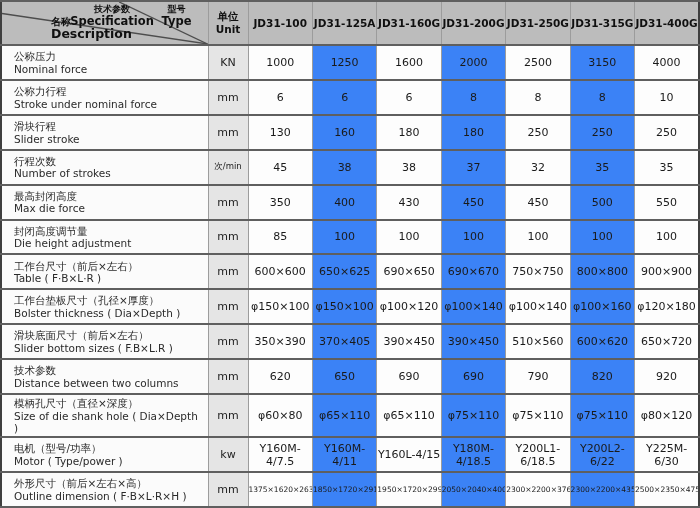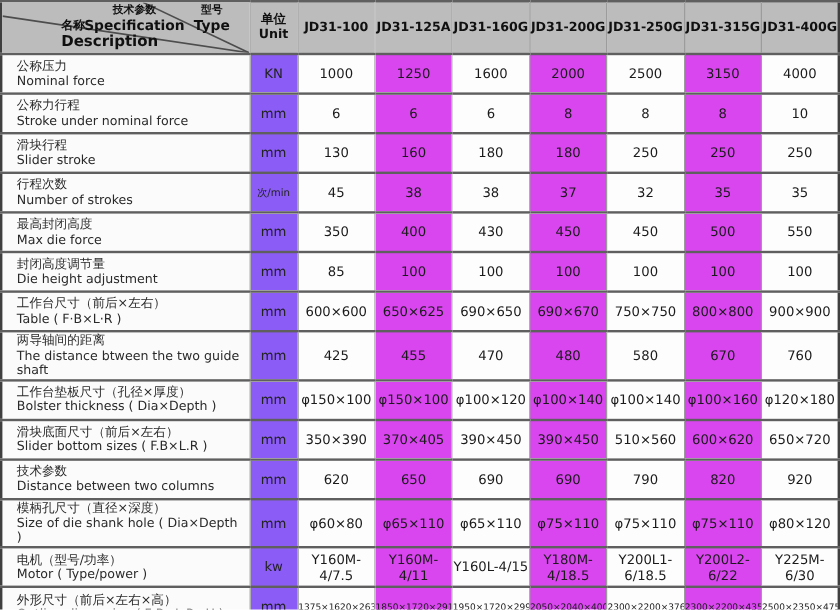--- a/index.html
+++ b/index.html
@@ -23,24 +23,24 @@
   .type-lbl .cn-s{font-size:9px;text-align:center;}
   .type-lbl .en-s{font-size:11.5px;}
   .name-lbl{bottom:3px;left:9px;text-align:left;margin-left:40px;}
   .name-lbl .cn-s{font-size:10px;}
   .name-lbl .en-s{font-size:12.5px;}
   
   .label-cell{background:#fbfbfb;text-align:left;padding:1px 3px 1px 12px;}
   .label-cell .cn{font-size:10.5px;color:#2a2a2a;line-height:1.2;}
   .label-cell .en{font-size:10.5px;color:#2a2a2a;line-height:1.15;}
   .label-cell .en.small{font-size:8px;}
-  .unit-cell{background:#8b5cf6;text-align:center;font-size:11px;color:#222;}
+  .unit-cell{background:#e5e5e5;text-align:center;font-size:11px;color:#222;}
   .unit-cell.small{font-size:8.5px;}
   .value-cell{background:#fdfdfd;text-align:center;font-size:11px;color:#1a1a1a;}
-  .value-cell.shade{background:#d946ef;}
+  .value-cell.shade{background:#3b82f6;}
   .value-cell.vsmall{font-size:7.5px;}
 </style>
 </head>
 <body>
 
 <div class="wrap">
   <table>
     <colgroup>
       <col style="width:207px">
         <col style="width:40px">
@@ -181,34 +181,20 @@
           <td class="value-cell">600×600</td>
           <td class="value-cell shade">650×625</td>
           <td class="value-cell">690×650</td>
           <td class="value-cell shade">690×670</td>
           <td class="value-cell">750×750</td>
           <td class="value-cell shade">800×800</td>
           <td class="value-cell">900×900</td>
         </tr>
         <tr>
           <td class="label-cell">
-            <div class="cn">两导轴间的距离</div>
-            <div class="en">The distance btween the two guide shaft</div>
-          </td>
-          <td class="unit-cell">mm</td>
-          <td class="value-cell">425</td>
-          <td class="value-cell shade">455</td>
-          <td class="value-cell">470</td>
-          <td class="value-cell shade">480</td>
-          <td class="value-cell">580</td>
-          <td class="value-cell shade">670</td>
-          <td class="value-cell">760</td>
-        </tr>
-        <tr>
-          <td class="label-cell">
             <div class="cn">工作台垫板尺寸（孔径×厚度）</div>
             <div class="en">Bolster thickness ( Dia×Depth )</div>
           </td>
           <td class="unit-cell">mm</td>
           <td class="value-cell">φ150×100</td>
           <td class="value-cell shade">φ150×100</td>
           <td class="value-cell">φ100×120</td>
           <td class="value-cell shade">φ100×140</td>
           <td class="value-cell">φ100×140</td>
           <td class="value-cell shade">φ100×160</td>

